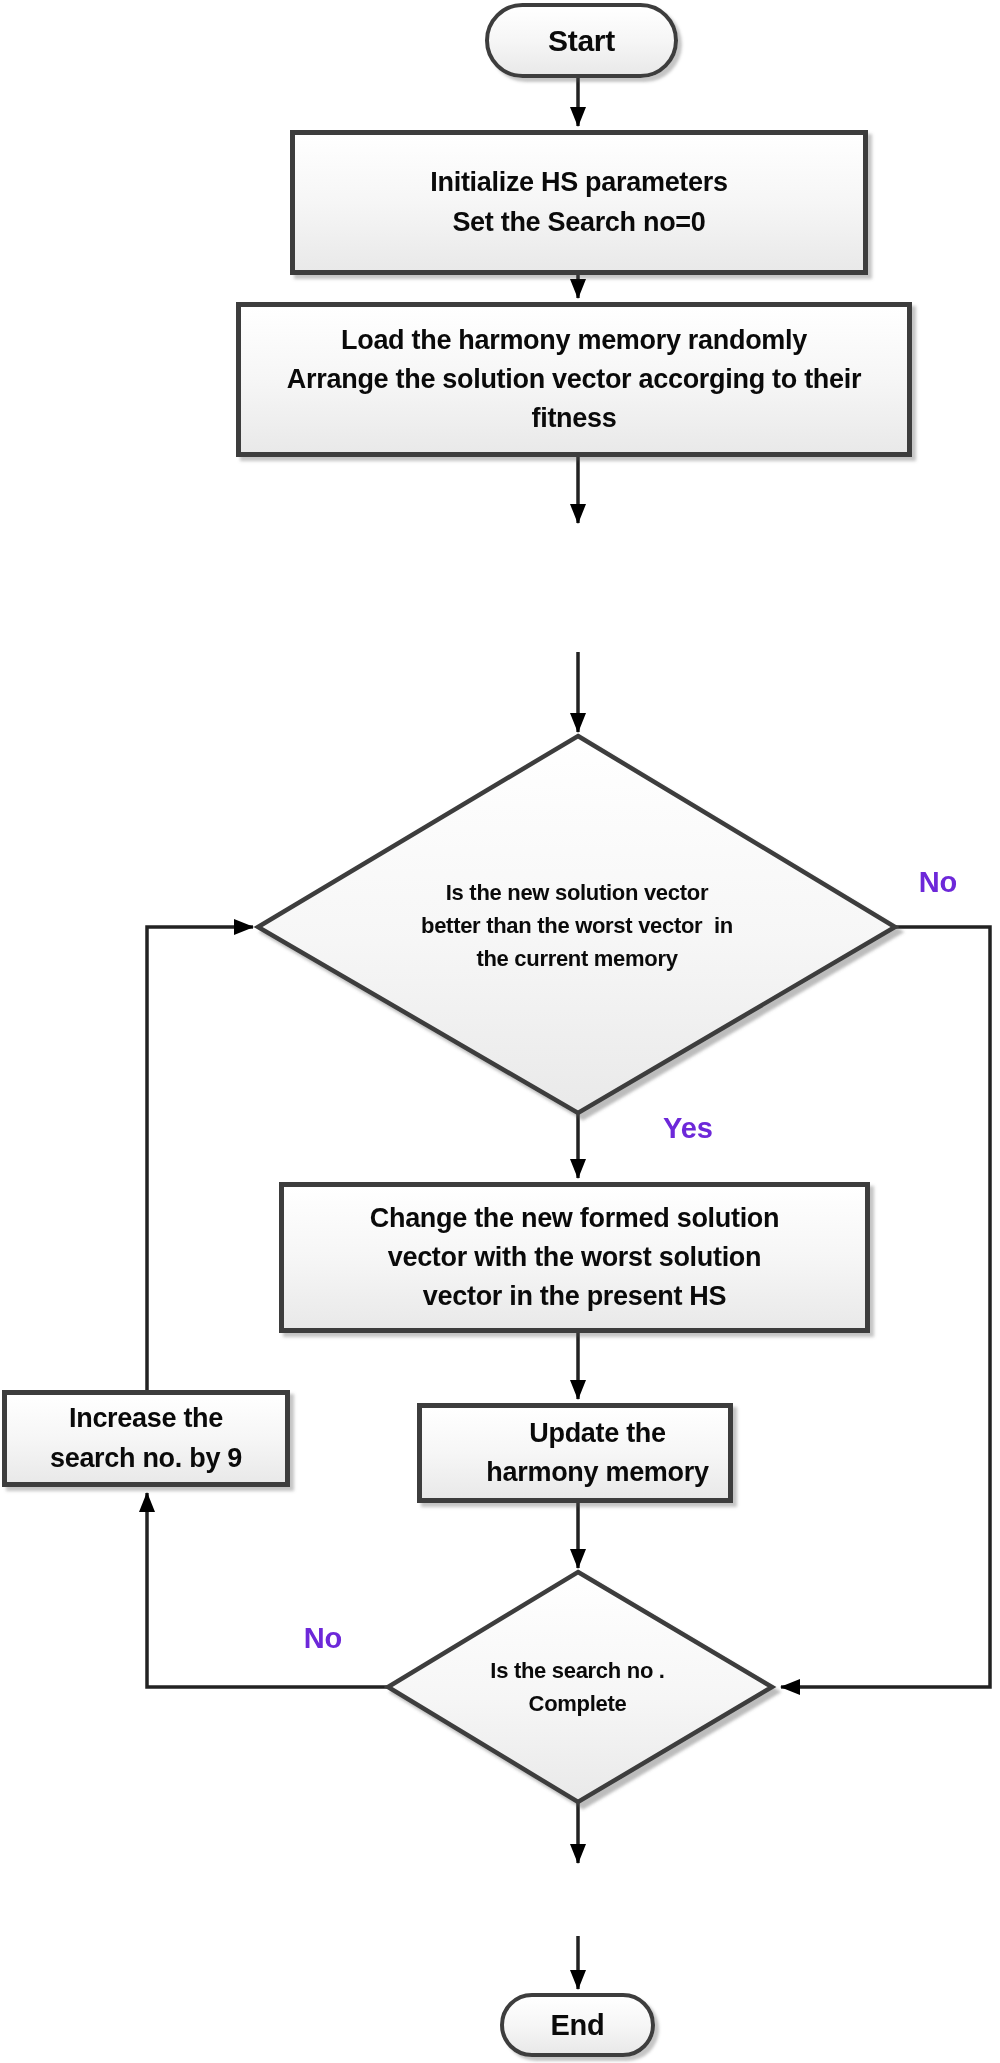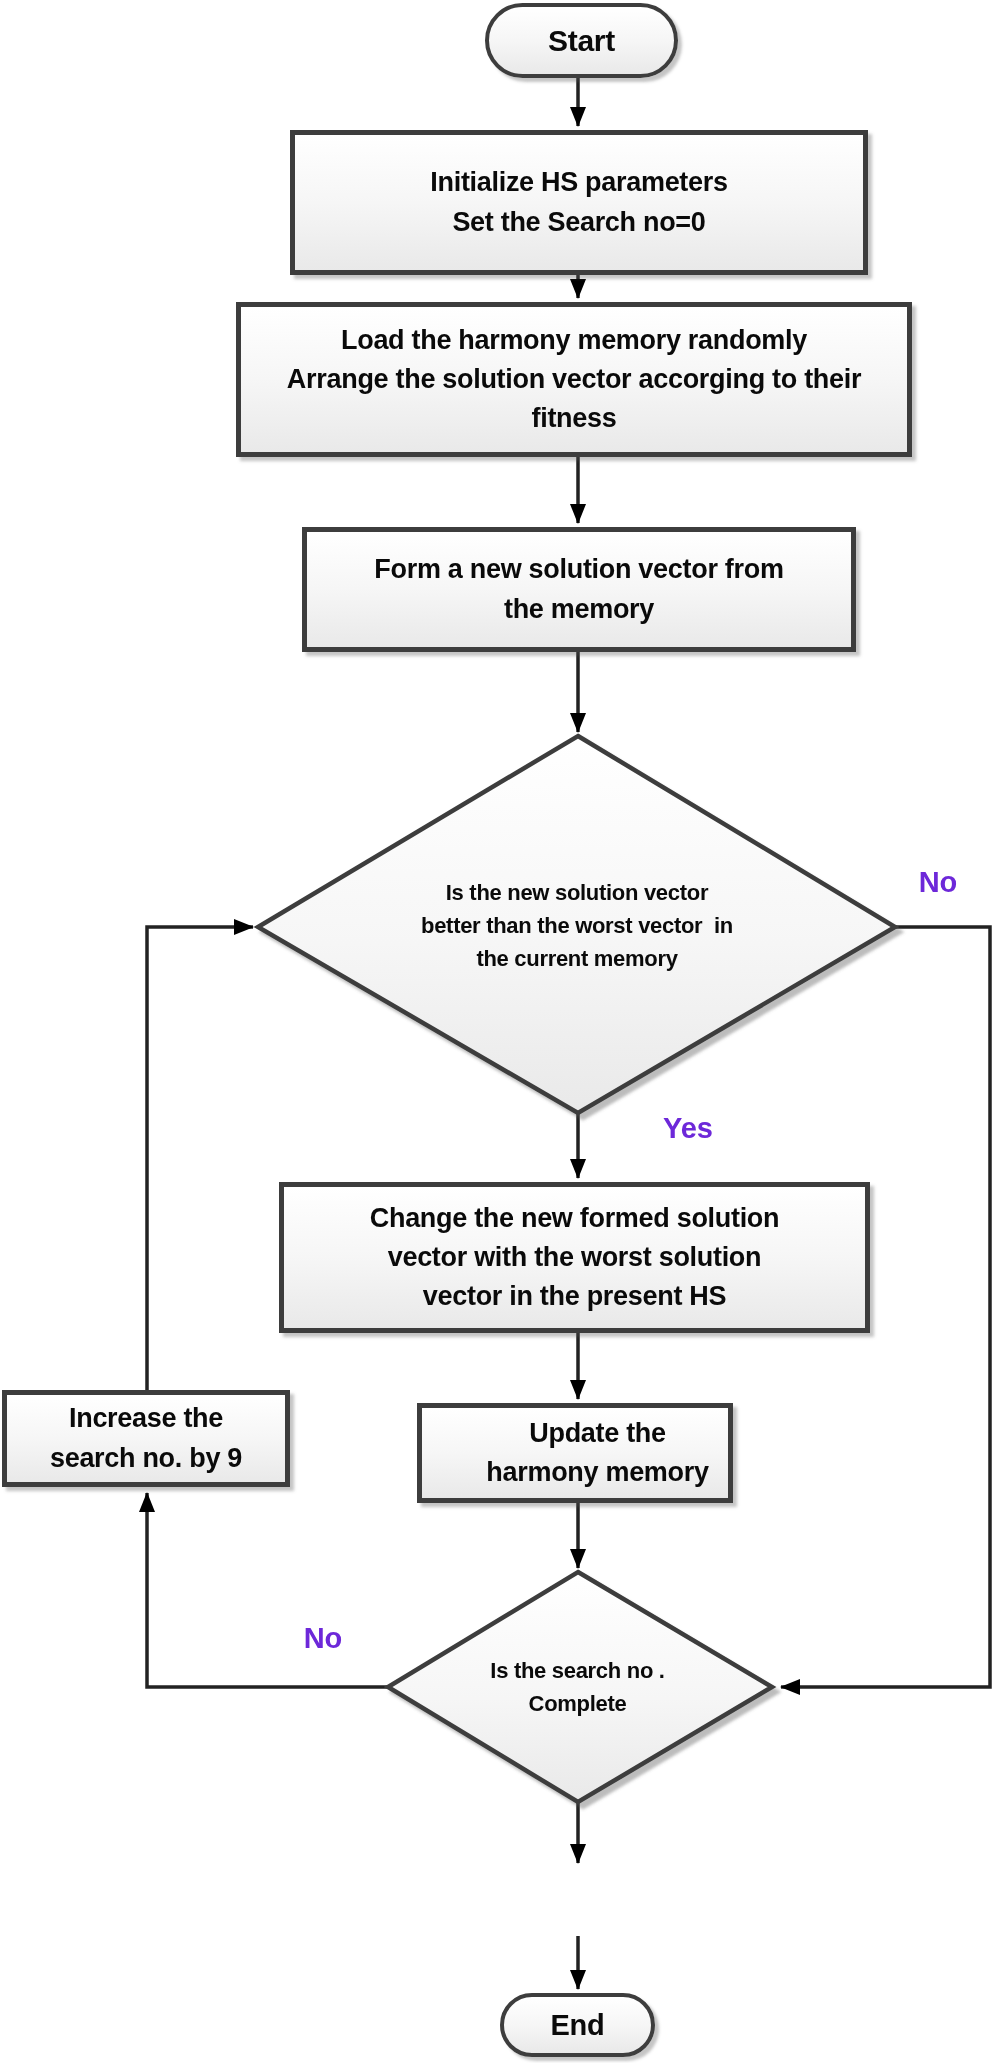--- a/index.html
+++ b/index.html
@@ -96,22 +96,20 @@
 
   <div class="node terminator" style="left:485px;top:3px;width:193px;height:75px;">Start</div>
 
   <div class="node" style="left:290px;top:130px;width:578px;height:145px;">Initialize HS parameters
 Set the Search no=0</div>
 
   <div class="node" style="left:205px;top:302px;width:676px;height:155px;margin-left:31px;">Load the harmony memory randomly
 Arrange the solution vector accorging to their
 fitness</div>
 
-  <div class="node" style="left:302px;top:527px;width:554px;height:125px;">Form a new solution vector from
-the memory</div>
 
   <div class="node" style="left:279px;top:1182px;width:591px;height:151px;">Change the new formed solution
 vector with the worst solution
 vector in the present HS</div>
 
   <div class="node" style="left:417px;top:1403px;width:316px;height:100px;padding-left:45px;">Update the
 harmony memory</div>
 
   <div class="node" style="left:2px;top:1390px;width:288px;height:97px;">Increase the
 search no. by 9</div>

